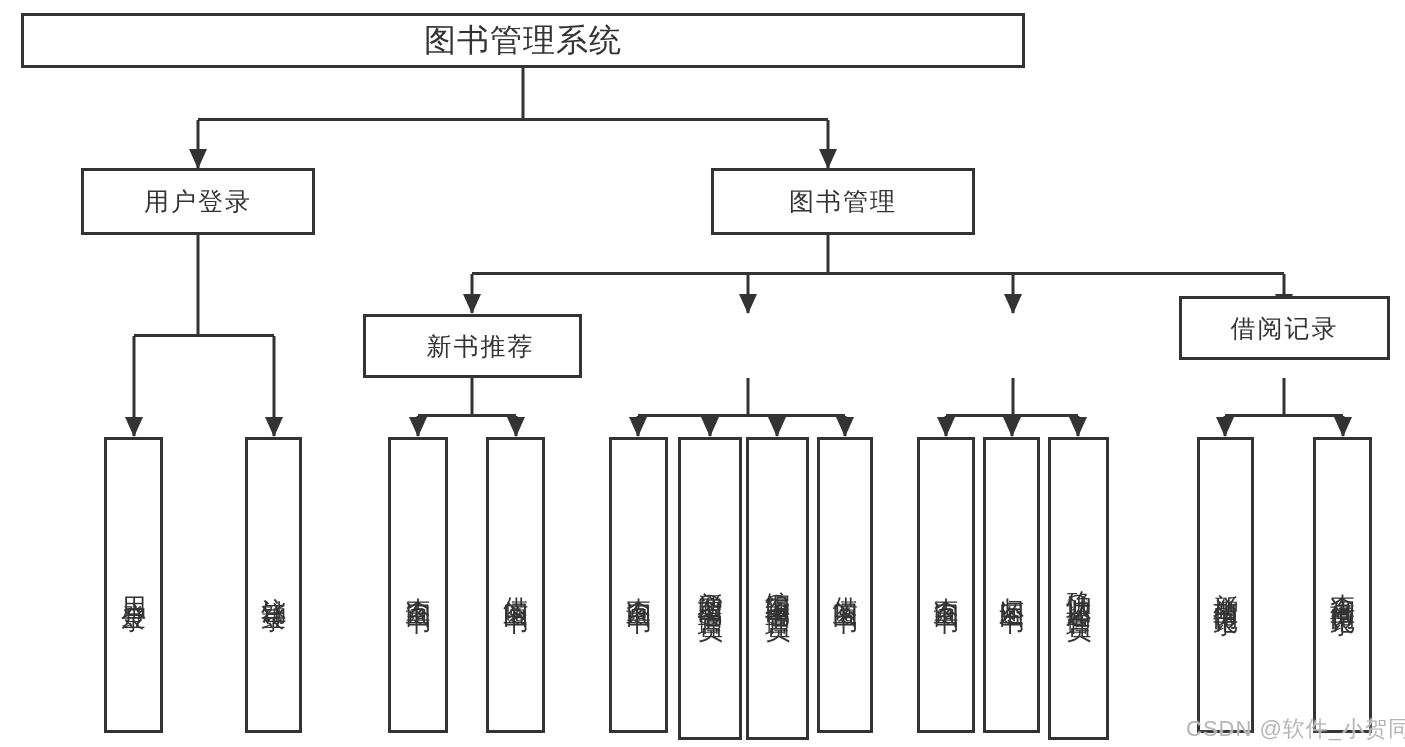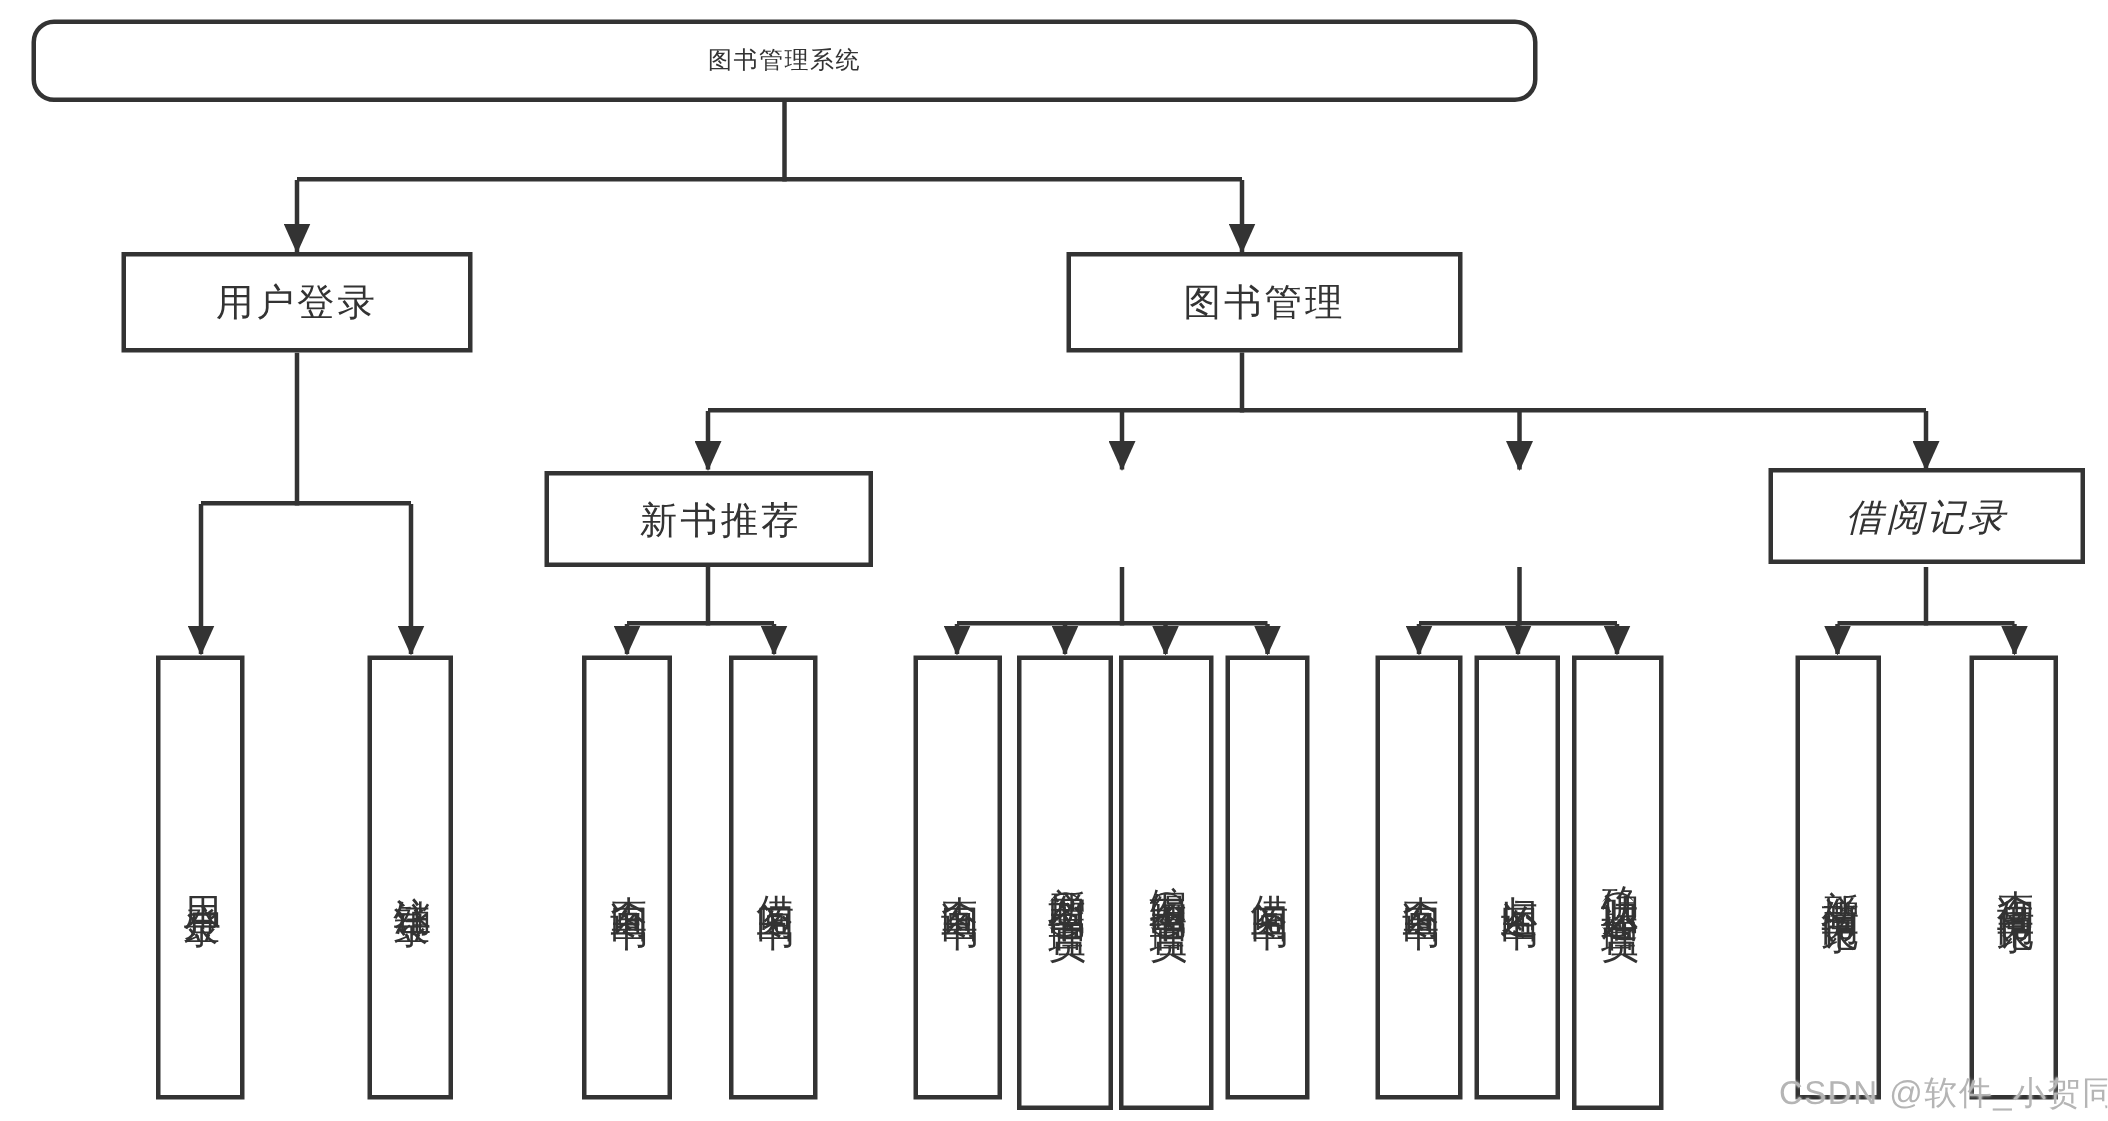--- a/index.html
+++ b/index.html
@@ -26,21 +26,21 @@
     box-sizing: border-box;
     border: 3px solid #333333;
     background: #ffffff;
     color: #333333;
     display: flex;
     align-items: center;
     justify-content: center;
     text-align: center;
   }
   .h-box { font-size: 25px; letter-spacing: 2px; }
-  .root-box { font-size: 16px; letter-spacing: 1px; border-radius: 15px; }
+  .root-box { font-size: 32px; letter-spacing: 1px; }
   .v-box {
     writing-mode: vertical-rl;
     text-orientation: mixed;
     font-size: 25px;
     letter-spacing: 4px;
     line-height: 1.1;
   }
   .watermark {
     position: absolute;
     left: 1186px;
@@ -107,21 +107,21 @@
       <path d="M 1343 416 V 436" marker-end="url(#arrow)"></path>
     </g>
   </svg>
 
   <div class="box h-box root-box" style="left:21px; top:13px; width:1004px; height:55px;">图书管理系统</div>
 
   <div class="box h-box" style="left:81px; top:168px; width:234px; height:67px;">用户登录</div>
   <div class="box h-box" style="left:711px; top:168px; width:264px; height:67px;">图书管理</div>
 
   <div class="box h-box" style="left:363px; top:314px; width:219px; height:64px;padding-left:16px;">新书推荐</div>
-  <div class="box h-box" style="left:1179px; top:312px; width:211px; height:64px;font-style:italic;">借阅记录</div>
+  <div class="box h-box" style="left:1179px; top:296px; width:211px; height:64px;">借阅记录</div>
 
   <div class="box v-box" style="left:104px; top:437px; width:59px; height:296px;">用户登录</div>
   <div class="box v-box" style="left:245px; top:437px; width:57px; height:296px;">注销登录</div>
 
   <div class="box v-box" style="left:388px; top:437px; width:60px; height:296px;">查询图书</div>
   <div class="box v-box" style="left:486px; top:437px; width:59px; height:296px;">借阅图书</div>
 
   <div class="box v-box" style="left:609px; top:437px; width:59px; height:296px;">查询图书</div>
   <div class="box v-box" style="left:678px; top:437px; width:64px; height:303px;">新增图书（管理员）</div>
   <div class="box v-box" style="left:746px; top:437px; width:63px; height:303px;">编辑图书（管理员）</div>

